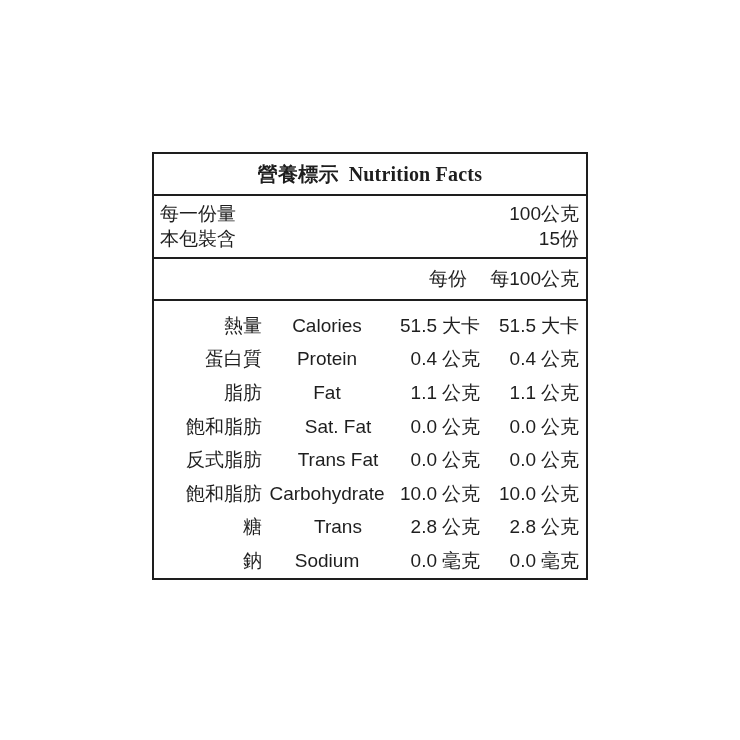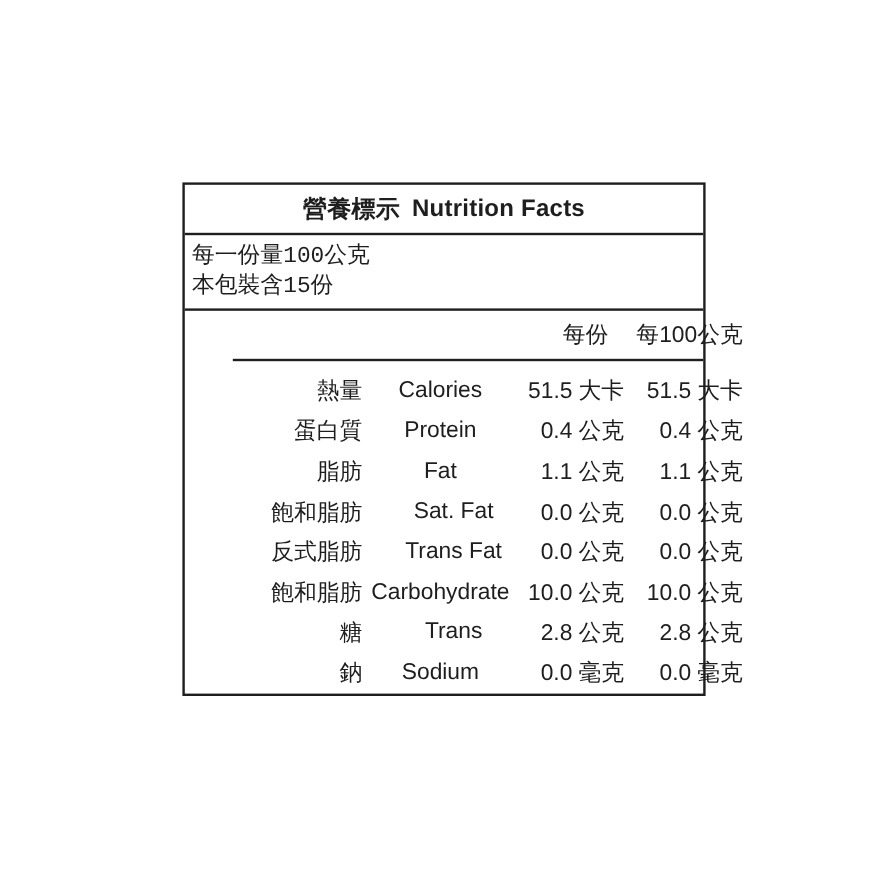--- a/index.html
+++ b/index.html
@@ -28,39 +28,38 @@
   .title-row {
     height: 42px;
     display: flex;
     align-items: center;
     justify-content: center;
     gap: 10px;
     border-bottom: 2px solid var(--ink);
     font-size: 20px;
     font-weight: 600;
     letter-spacing: 0.2px;
+    font-family: Liberation Serif, serif;
   }
   .serving-section {
     padding: 5px 7px 6px 6px;
     border-bottom: 2px solid var(--ink);
   }
   .serving-row {
     display: flex;
-    justify-content: flex-start;
+    justify-content: space-between;
     align-items: baseline;
     font-size: 19px;
     line-height: 25px;
-    font-family: Liberation Mono, monospace;
   }
   .grid-row {
     display: grid;
     grid-template-columns: 104px 130px 88px 99px;
     align-items: center;
     padding: 0 1px 0 4px;
-    margin-left: 40px;
   }
   .col-header-row {
     height: 42px;
     border-bottom: 2px solid var(--ink);
     font-size: 19px;
   }
   .col-header-row .hdr {
     text-align: right;
   }
   .hdr-per-serving { padding-right: 13px; }

